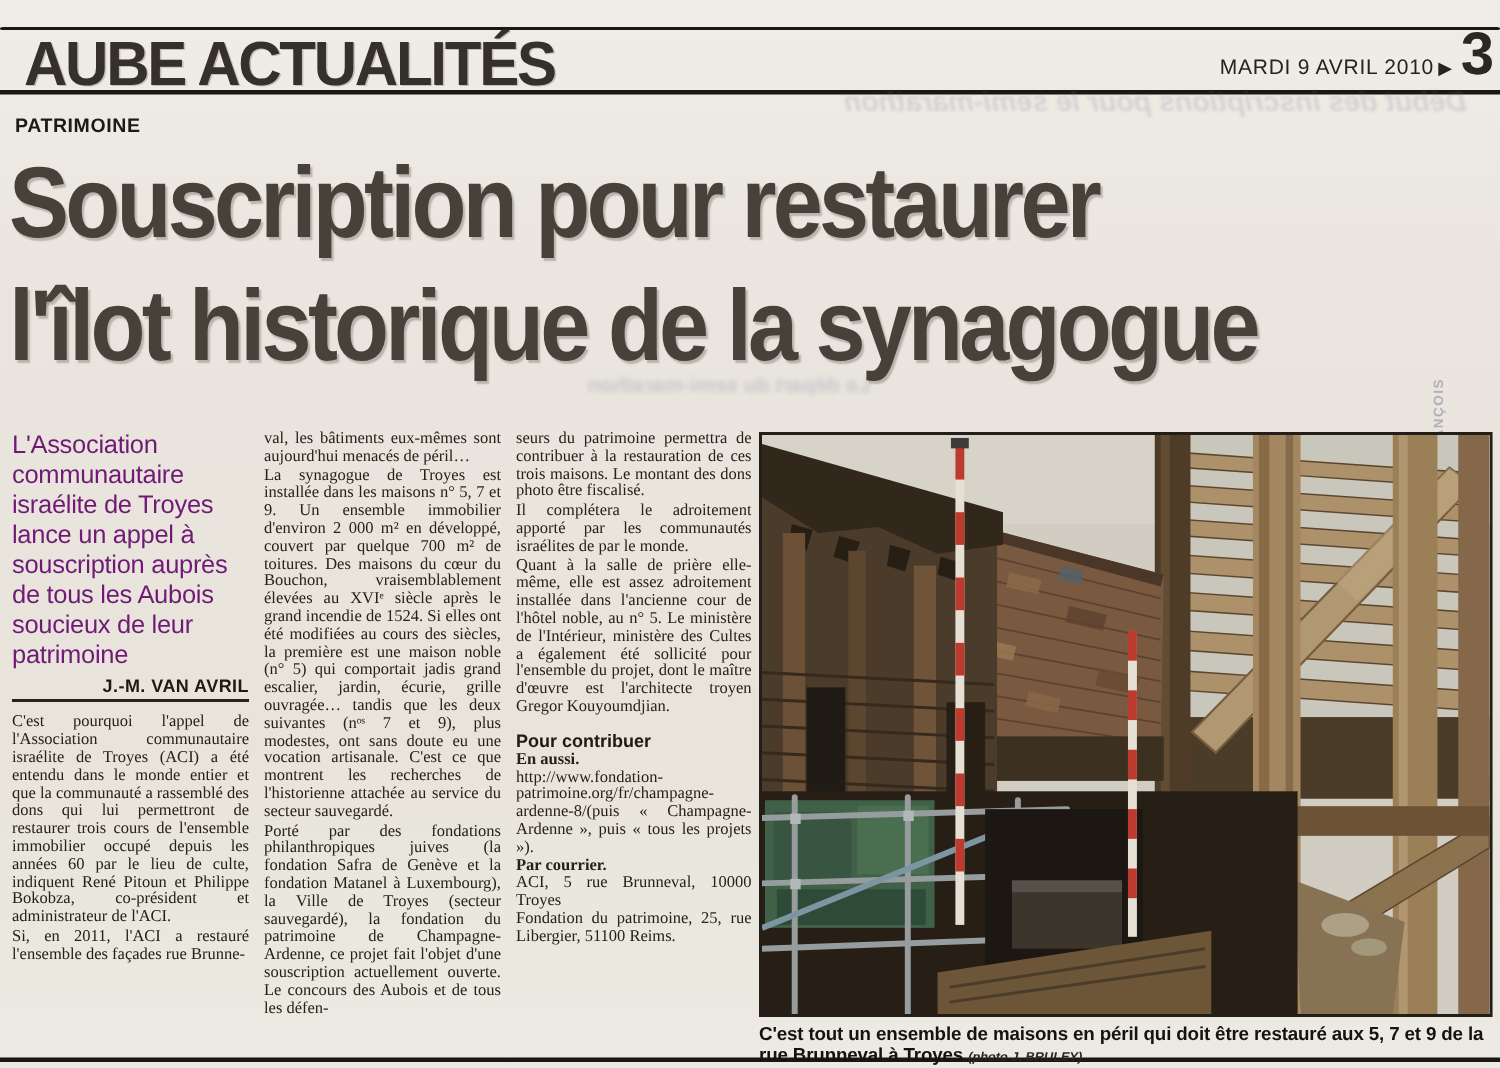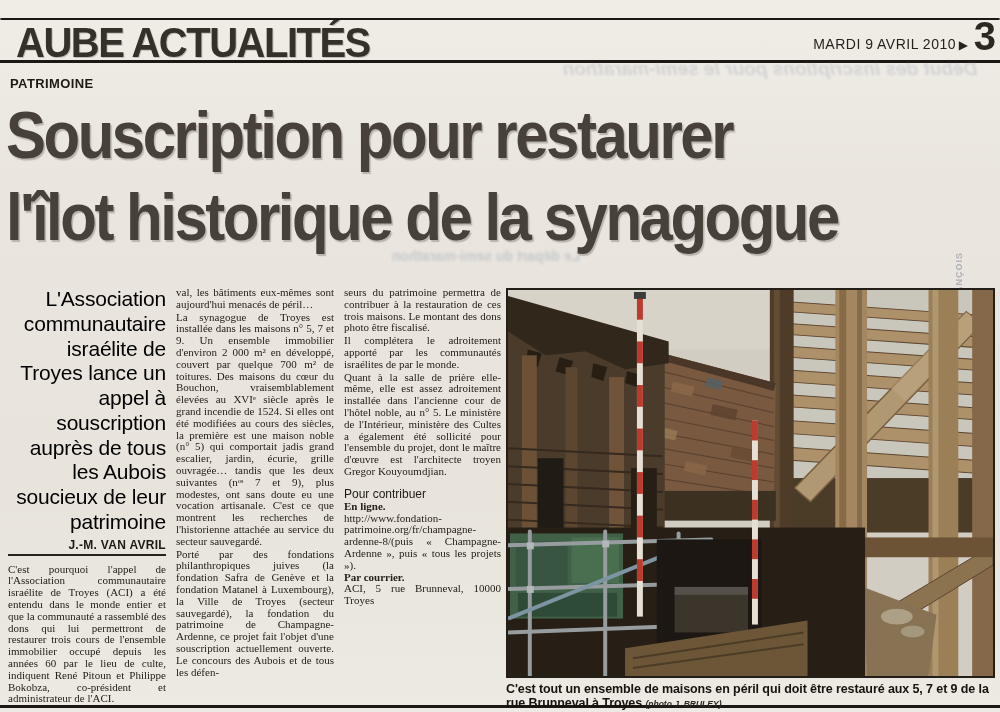--- a/index.html
+++ b/index.html
@@ -34,26 +34,26 @@
   .ghost{position:absolute;color:rgba(105,120,148,.20);font-weight:bold;pointer-events:none;}
   #ghost-top{left:560px;top:58px;width:420px;font-size:19px;font-style:italic;transform:scaleX(-1);filter:blur(1px);text-align:center;}
   #ghost-mid{left:330px;top:248px;width:250px;font-size:14px;transform:scaleX(-1);filter:blur(1.6px);color:rgba(100,115,145,.26);}
   #ghost-side{right:36px;top:252px;font-size:9px;letter-spacing:1px;color:rgba(95,105,130,.42);
     writing-mode:vertical-rl;transform:rotate(180deg);filter:blur(.4px);font-weight:600;}
   
   .col{position:absolute;top:287px;height:418px;overflow:hidden;text-align:justify;}
   #col1{left:8px;width:158px;}
   #col2{left:176px;width:158px;}
   #col3{left:344px;width:157px;}
-  #lede{font-family:"Liberation Sans",sans-serif;font-size:21px;line-height:1.18;color:#000000;
-    text-align:right;font-weight:500;letter-spacing:-.2px;}
+  #lede{font-family:"Liberation Sans",sans-serif;font-size:17px;line-height:1.18;color:#701a75;
+    text-align:left;font-weight:500;letter-spacing:-.2px;}
   #byline{display:block;text-align:right;font-size:12px;font-weight:bold;letter-spacing:.3px;
     border-bottom:2px solid #26221c;padding:3px 0 2px;margin-bottom:8px;color:#1d1914;}
   .bodyp{font-family:"Liberation Serif",serif;font-size:11px;line-height:11.8px;margin:0 0 1px 0;color:#262119;}
-  .contrib-h{font-family:"Liberation Sans",sans-serif;font-size:12px;font-weight:normal;margin:9px 0 0;color:#1d1913;}
+  .contrib-h{font-family:"Liberation Sans",sans-serif;font-size:12px;font-weight:bold;margin:9px 0 0;color:#1d1913;}
   .contrib-label{font-weight:bold;}
   .contrib-p{font-family:"Liberation Serif",serif;font-size:11px;line-height:11.8px;margin:0;color:#262119;}
   
   #photo-frame{position:absolute;left:506px;top:288px;width:489px;height:390px;
     border:2px solid #231e18;box-sizing:border-box;background:#c9c4ba;}
   #photo-frame svg{display:block;width:100%;height:100%;}
   #caption{position:absolute;left:506px;top:682px;width:492px;font-size:12.5px;font-weight:bold;
     line-height:1.15;color:#16120d;letter-spacing:-.1px;}
   #caption .credit{font-size:8.5px;font-style:italic;font-weight:bold;color:#2a251e;letter-spacing:0;text-align:center;}
 </style>
@@ -95,26 +95,27 @@
 </div>
 
 <div class="col" id="col3">
   <div>
       <p class="bodyp">seurs du patrimoine permettra de contribuer à la restauration de ces trois maisons. Le montant des dons photo être fiscalisé.</p>
       <p class="bodyp">Il complétera le adroitement apporté par les communautés israélites de par le monde.</p>
       <p class="bodyp">Quant à la salle de prière elle-même, elle est assez adroitement installée dans l'ancienne cour de l'hôtel noble, au n° 5. Le ministère de l'Intérieur, ministère des Cultes a également été sollicité pour l'ensemble du projet, dont le maître d'œuvre est l'architecte troyen Gregor Kouyoumdjian.</p>
     </div>
   <p class="contrib-h">Pour contribuer</p>
   <p class="contrib-p">
-    <span class="contrib-label">En ligne.</span>
+    <span class="contrib-label">En aussi.</span>
   </p>
   <p class="contrib-p">http://www.fondation-patrimoine.org/fr/champagne-ardenne-8/(puis « Champagne-Ardenne », puis « tous les projets »).</p>
   <p class="contrib-p contrib-label">Par courrier.</p>
   <div>
       <p class="contrib-p">ACI, 5 rue Brunneval, 10000 Troyes</p>
+      <p class="contrib-p">Fondation du patrimoine, 25, rue Libergier, 51100 Reims.</p>
     </div>
 </div>
 
 <div id="photo-frame">
   <svg viewBox="0 0 489 390" preserveAspectRatio="none" role="img">
 
     <rect x="0" y="0" width="489" height="390" fill="#d7d3ca"></rect>
     <rect x="0" y="0" width="489" height="60" fill="#dedad1"></rect>
 
     <g>

